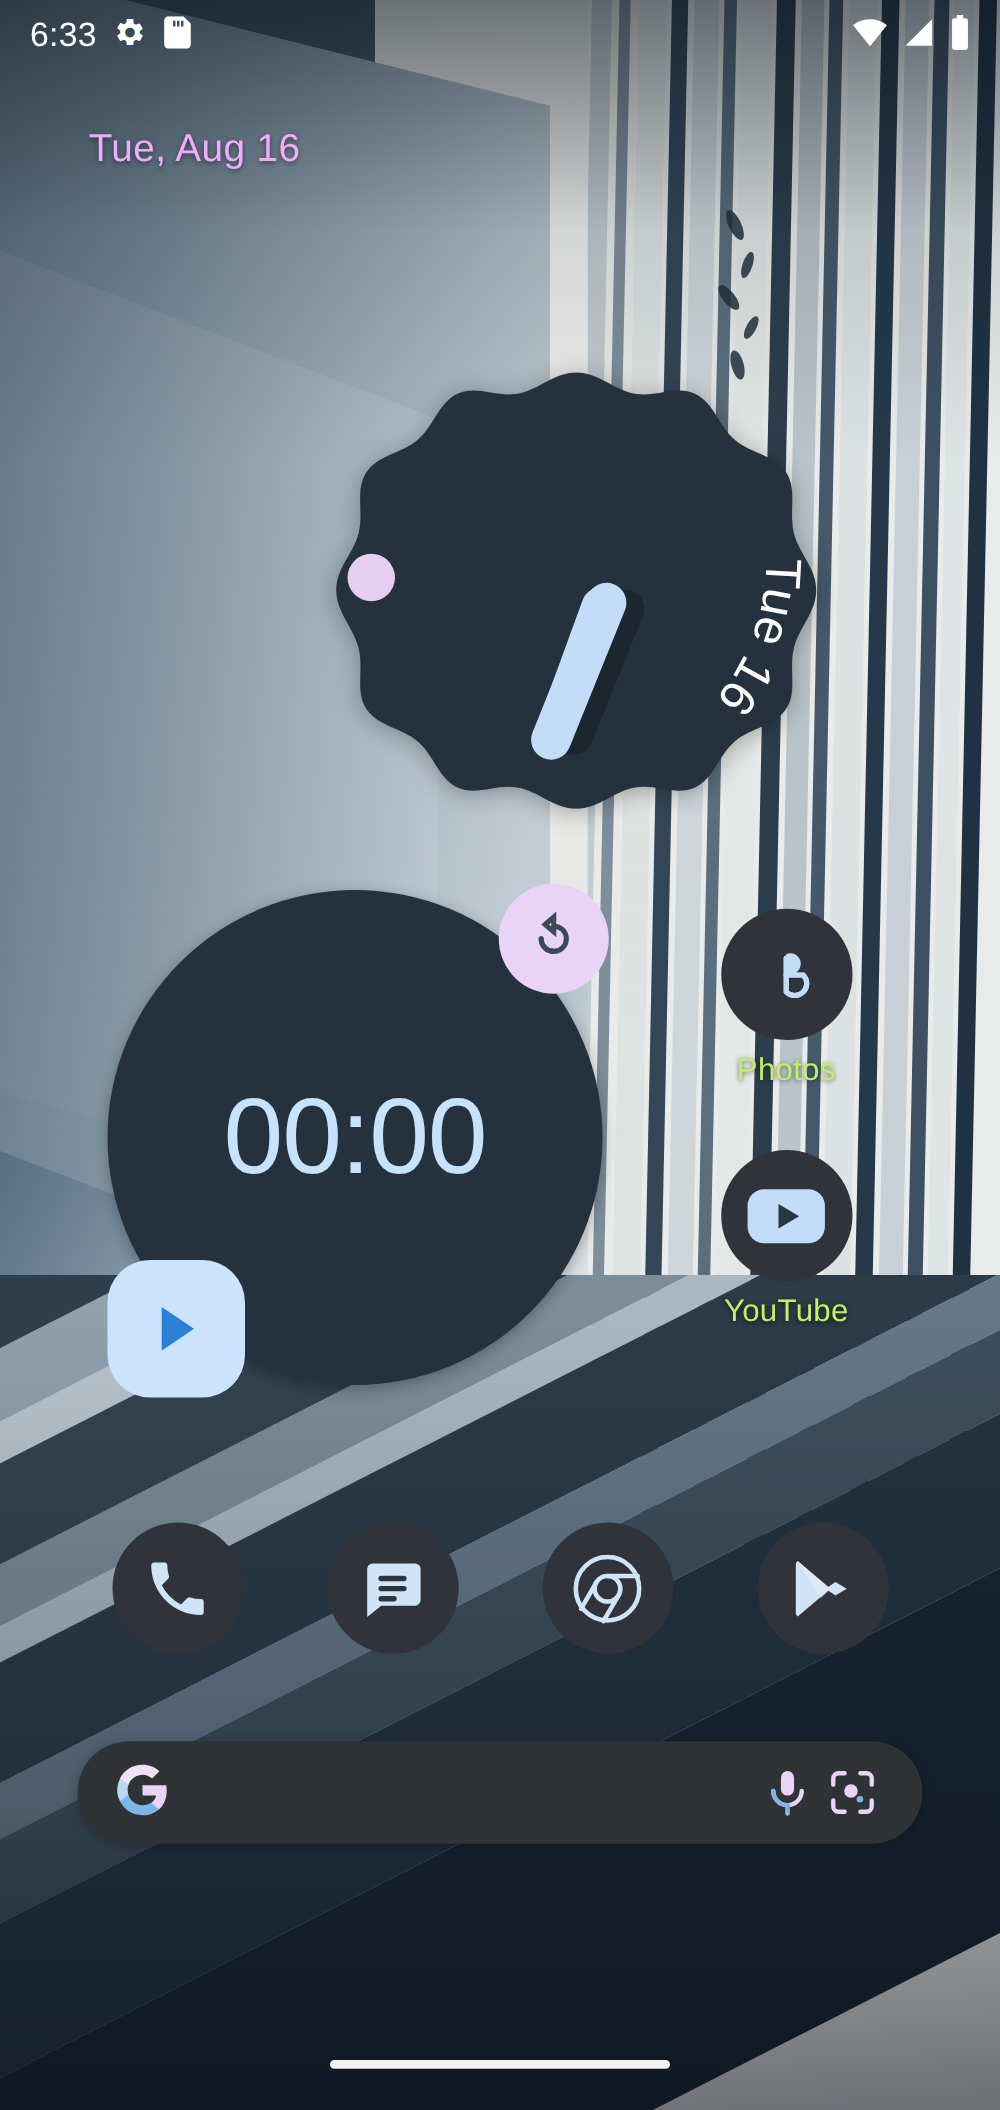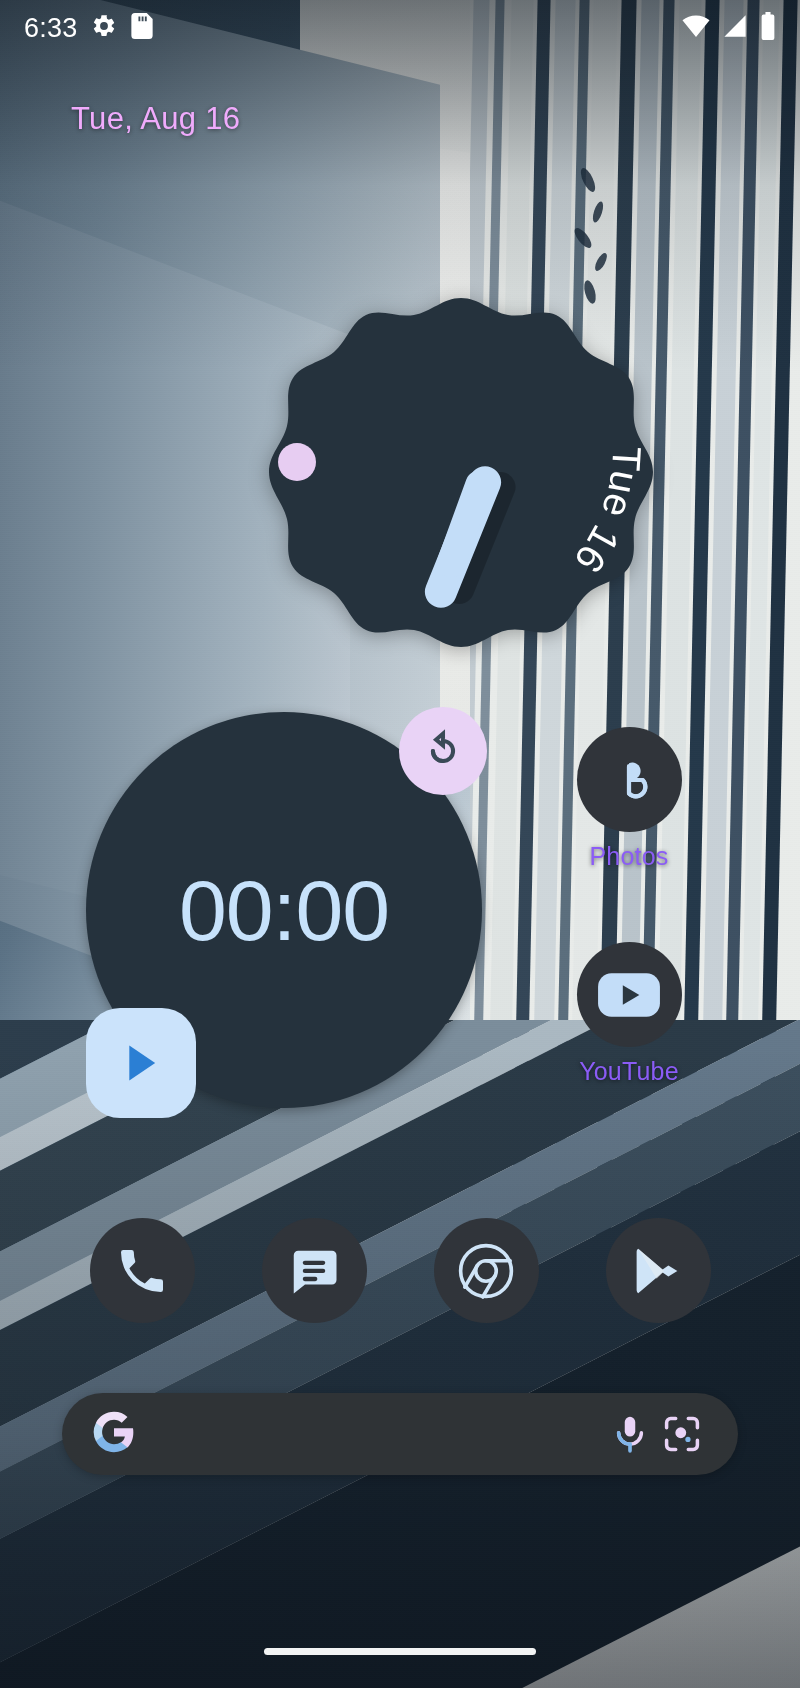--- a/index.html
+++ b/index.html
@@ -54,21 +54,21 @@
       repeating-linear-gradient(0deg, rgba(255,255,255,.035) 0 1px, rgba(0,0,0,.035) 1px 2px);
   }
 
   
   #statusbar {
     position:absolute; left:0; top:0; width:800px; height:56px;
     display:flex; align-items:center; z-index:40;
     padding:0 24px;
     color:#ffffff;
   }
-  .sb-left { display:flex; align-items:center; gap:14px; }
+  .sb-left { display:flex; align-items:flex-end; gap:14px; }
   .sb-time { font-size:27px; letter-spacing:.2px; }
   .sb-right { margin-left:auto; display:flex; align-items:center; gap:12px; }
 
   
   #dateWidget {
     position:absolute; left:71px; top:101px; z-index:30;
     color:#f0abfc; font-size:31px; letter-spacing:.3px;
     text-shadow:0 1px 4px rgba(0,0,0,.45);
   }
 
@@ -101,25 +101,25 @@
     display:flex; align-items:center; justify-content:center;
   }
 
   
   .app-icon { position:absolute; z-index:25; width:160px; text-align:center; }
   .app-circle {
     width:105px; height:105px; border-radius:50%; background:#30343a;
     margin:0 auto; display:flex; align-items:center; justify-content:center;
   }
   .app-label {
-    margin-top:10px; color:#8b5cf6; font-size:25px; letter-spacing:.2px;
+    margin-top:10px; color:#bef264; font-size:25px; letter-spacing:.2px;
     text-shadow:0 1px 4px rgba(0,0,0,.55); white-space:nowrap;
   }
   #appPhotos { left:549px; top:727px; }
-  #appYoutube { left:549px; top:942px; }
+  #appYoutube { left:549px; top:920px; }
 
   
   #dock {
     position:absolute; left:0; top:1218px; width:800px; height:110px; z-index:25;
     display:flex; justify-content:center; gap:67px;
   }
   .dock-item {
     width:105px; height:105px; border-radius:50%; background:#30343a;
     display:flex; align-items:center; justify-content:center;
   }

